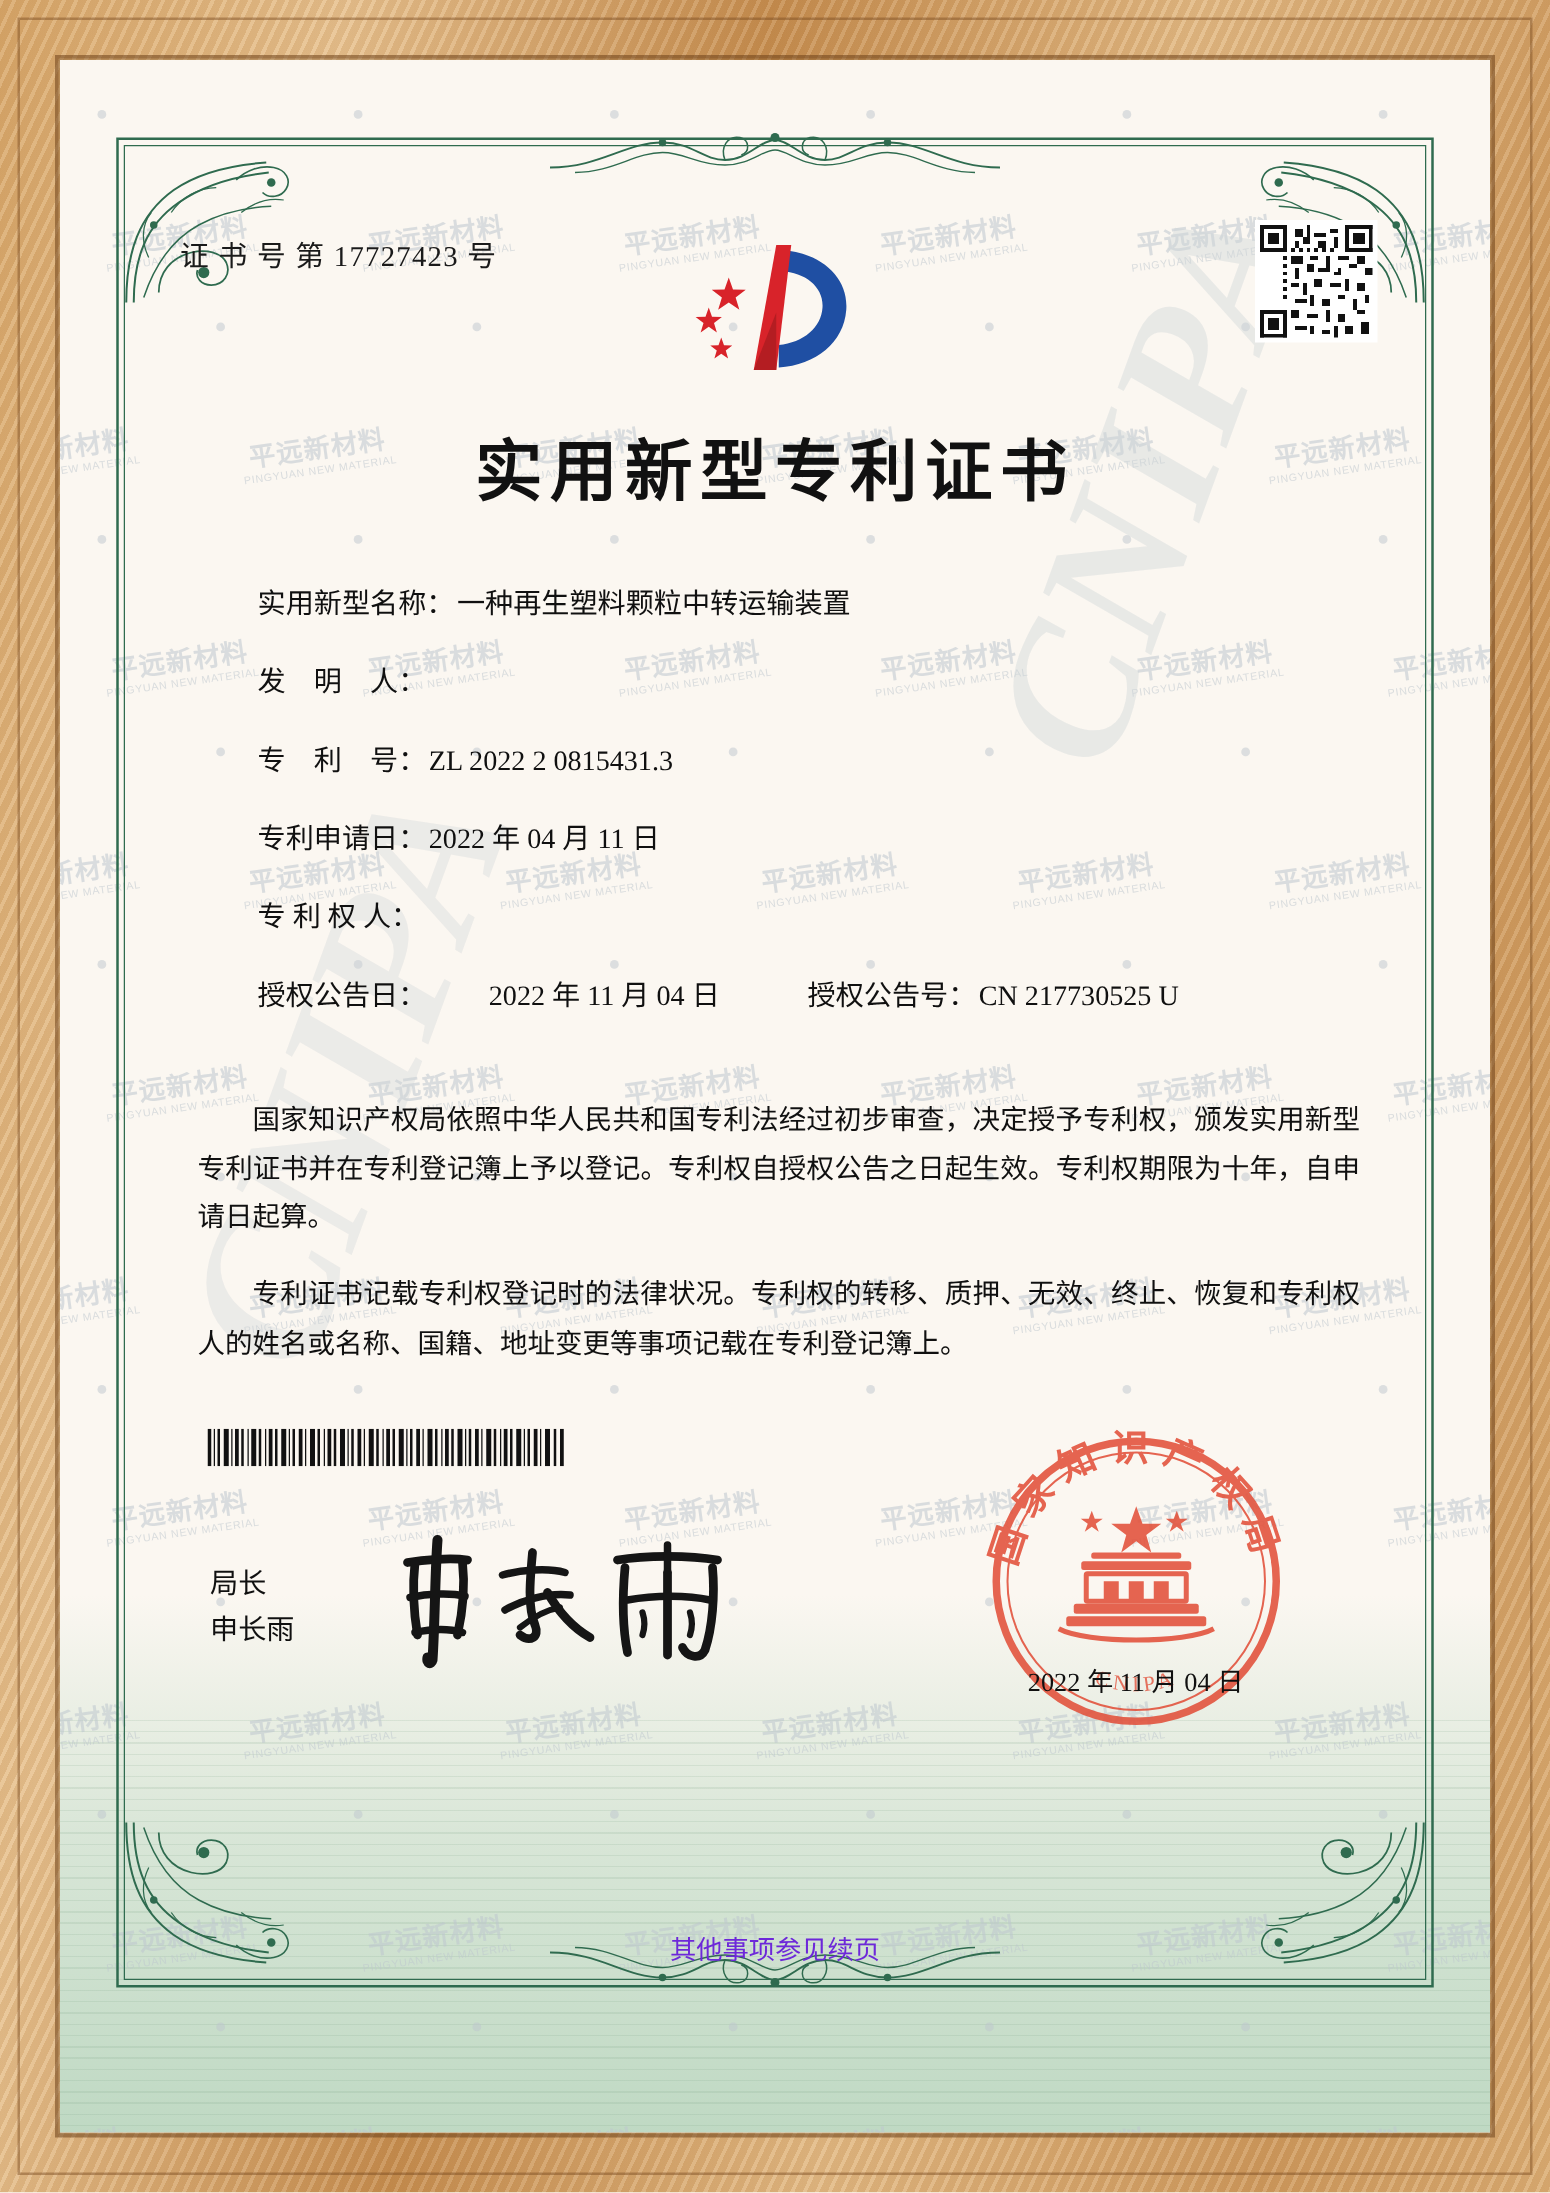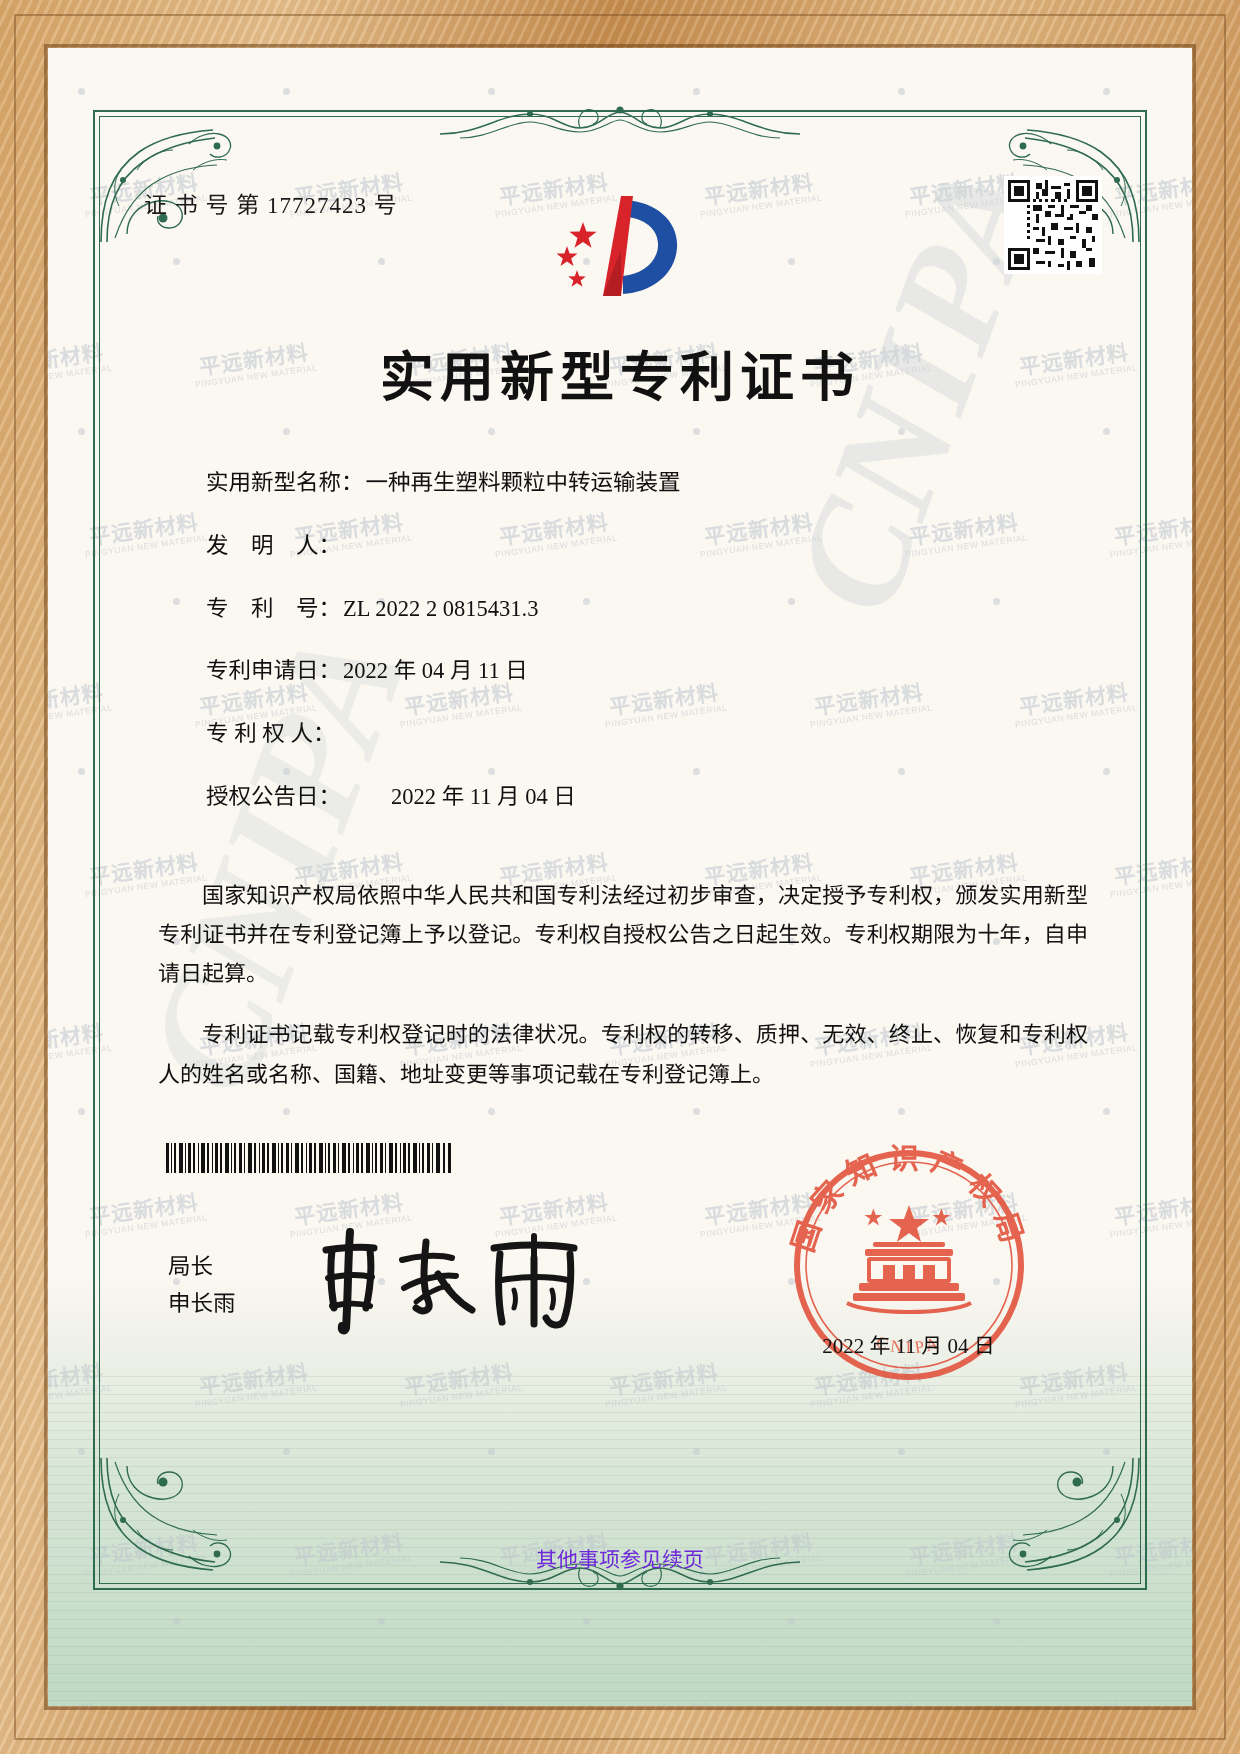--- a/index.html
+++ b/index.html
@@ -854,20 +854,24 @@
         <span class="field-label">专利申请日：</span>
         <span class="field-value">2022 年 04 月 11 日</span>
       </div>
       <div class="field-row">
         <span class="field-label">专 利 权 人：</span>
       </div>
       <div class="field-row pair">
         <span class="pair-left">
           <span class="field-label">授权公告日：</span>
           <span class="field-value">2022 年 11 月 04 日</span>
+        </span>
+        <span class="pair-right">
+          <span class="field-label">授权公告号：</span>
+          <span class="field-value">CN 217730525 U</span>
         </span>
       </div>
     </div>
 
     <div class="paragraphs">
       <p class="para">国家知识产权局依照中华人民共和国专利法经过初步审查，决定授予专利权，颁发实用新型专利证书并在专利登记簿上予以登记。专利权自授权公告之日起生效。专利权期限为十年，自申请日起算。</p>
       <p class="para">专利证书记载专利权登记时的法律状况。专利权的转移、质押、无效、终止、恢复和专利权人的姓名或名称、国籍、地址变更等事项记载在专利登记簿上。</p>
     </div>
 
     <div class="barcode">

